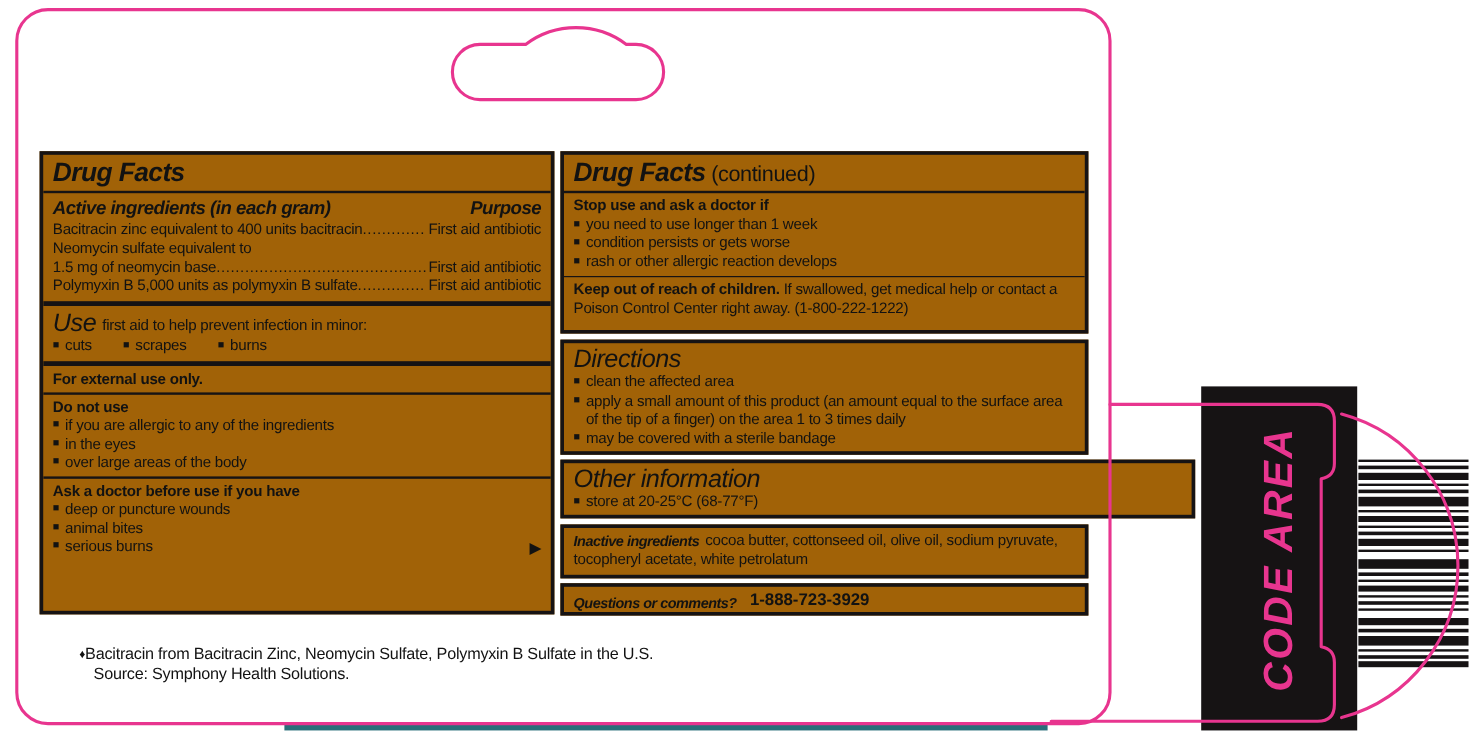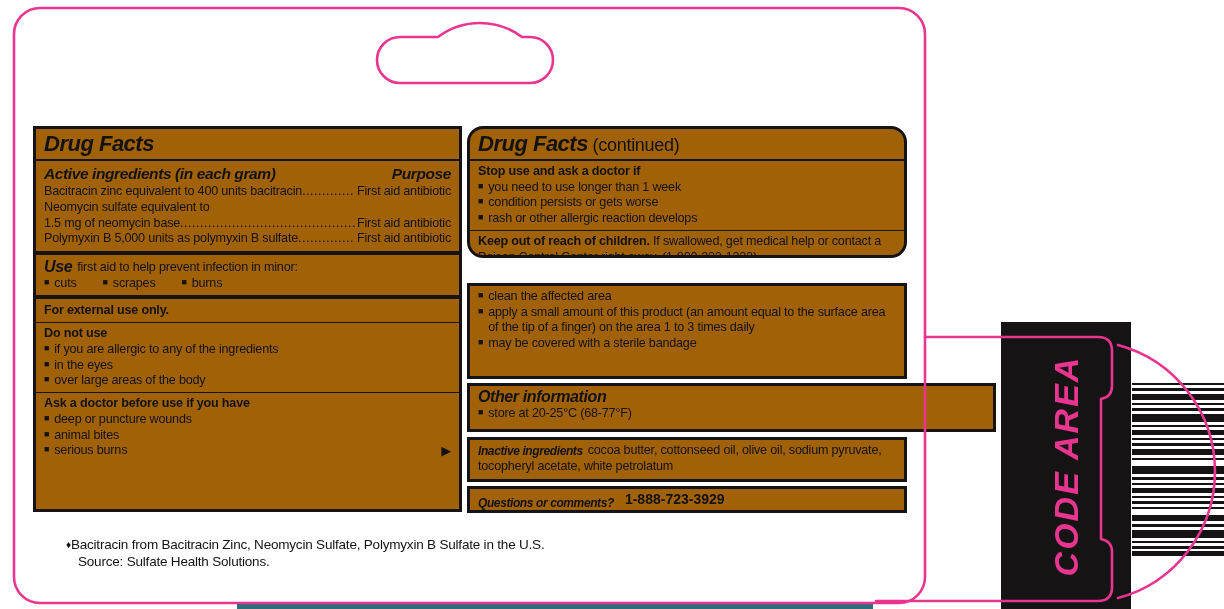--- a/index.html
+++ b/index.html
@@ -20,40 +20,40 @@
   
   #barcode{position:absolute;left:1132px;top:383px;width:92px;height:174px;z-index:3;}
   #barcode .bar{position:absolute;left:0;width:100%;background:var(--ink);}
 
   .tealbar{position:absolute;left:237px;top:602px;width:636px;height:7px;background:var(--teal);z-index:4;}
 
   
   .box{position:absolute;box-sizing:border-box;border:3px solid var(--ink);background:#a16207;
        padding:3px 8px;overflow:hidden;font-size:12.6px;line-height:1.24;letter-spacing:-0.2px;}
   .left-box{left:33px;top:126px;width:429px;height:386px;}
-  .b1{left:467px;top:126px;width:440px;height:132px;border-radius:16px;}
+  .b1{left:467px;top:126px;width:440px;height:152px;}
   .b2{left:467px;top:283px;width:440px;height:96px;}
   .b3{left:467px;top:383px;width:529px;height:49px;}
   .b4{left:467px;top:437px;width:440px;height:45px;}
   .b5{left:467px;top:486px;width:440px;height:27px;padding-top:2px;}
 
   .df-title{font-size:22px;font-weight:bold;font-style:italic;letter-spacing:-0.5px;line-height:1.1;}
   .df-cont{font-size:18px;font-weight:normal;font-style:normal;letter-spacing:-0.3px;}
   .rule{background:var(--ink);margin:3px -8px;}
   .rule.r2{height:2px;}
   .rule.r4{height:4px;margin:4px -8px;}
   .rule.r1{height:1.5px;}
 
   .ai-head{display:flex;justify-content:space-between;font-size:15.5px;font-weight:bold;font-style:italic;
            margin-bottom:1px;letter-spacing:-0.4px;}
   .dotrow{display:flex;white-space:nowrap;}
   .dotrow .leader{flex:1;overflow:hidden;letter-spacing:0.5px;}
   .dotrow .purp{margin-left:2px;}
 
-  .h-big{font-size:16px;font-weight:bold;font-style:italic;letter-spacing:-0.4px;line-height:1.05;}
+  .h-big{font-size:21px;font-weight:normal;font-style:italic;letter-spacing:-0.4px;line-height:1.05;}
   .h-xl{font-size:12px;font-weight:bold;font-style:italic;letter-spacing:-0.4px;}
   .bold{font-weight:bold;}
   .inline-head{display:inline;margin-right:5px;vertical-align:-1px;}
 
   .b{display:flex;align-items:flex-start;}
   .sq{font-size:9px;line-height:inherit;margin-right:5px;margin-top:1px;}
   .brow{display:flex;gap:26px;}
   .brow .b{display:inline-flex;}
   .arrowrow{display:flex;align-items:center;}
   .arrow{margin-left:auto;font-size:13px;line-height:1;}
@@ -201,20 +201,21 @@
         <span class="sq">■</span>
         <span>rash or other allergic reaction develops</span>
       </div>
     <div class="rule r1"></div>
     <div>
       <span class="bold">Keep out of reach of children.</span><span> If swallowed, get medical help or contact a Poison Control Center right away. (1-800-222-1222)</span>
     </div>
   </div>
 
   <div class="box b2">
+    <div class="h-big">Directions</div>
     <div class="b">
         <span class="sq">■</span>
         <span>clean the affected area</span>
       </div>
     <div class="b">
         <span class="sq">■</span>
         <span>apply a small amount of this product (an amount equal to the surface area of the tip of a finger) on the area 1 to 3 times daily</span>
       </div>
     <div class="b">
         <span class="sq">■</span>
@@ -233,21 +234,21 @@
   <div class="box b4">
     <span class="h-xl inline-head">Inactive ingredients</span><span>cocoa butter, cottonseed oil, olive oil, sodium pyruvate, tocopheryl acetate, white petrolatum</span>
   </div>
 
   <div class="box b5">
     <span class="h-xl inline-head">Questions or comments?</span><span class="phone">1-888-723-3929</span>
   </div>
 
   <div class="footnote">
     <div><span class="dia">♦</span><span>Bacitracin from Bacitracin Zinc, Neomycin Sulfate, Polymyxin B Sulfate in the U.S.</span></div>
-    <div class="l2">Source: Sulfate Health Solutions.</div>
+    <div class="l2">Source: Symphony Health Solutions.</div>
   </div>
 
   <svg class="outline" width="1224" height="609" viewBox="0 0 1224 609">
     <rect class="pk" x="14" y="8" width="911" height="595" rx="26"></rect>
     <path class="pk" d="M 400 37 L 438 37 A 70 70 0 0 1 522 37 L 530 37 A 23 23 0 0 1 553 60 A 23 23 0 0 1 530 83 L 400 83 A 23 23 0 0 1 377 60 A 23 23 0 0 1 400 37 Z"></path>
     <path class="pk" d="M 925 337 H 1098 Q 1112 337 1112 351 V 386 Q 1112 397 1101 399 V 539 Q 1112 541 1112 552 V 587 Q 1112 601 1098 601 H 876"></path>
     <path class="pk" d="M 1118 345 A 131 131 0 0 1 1118 598"></path>
   </svg>
 
 </div>

